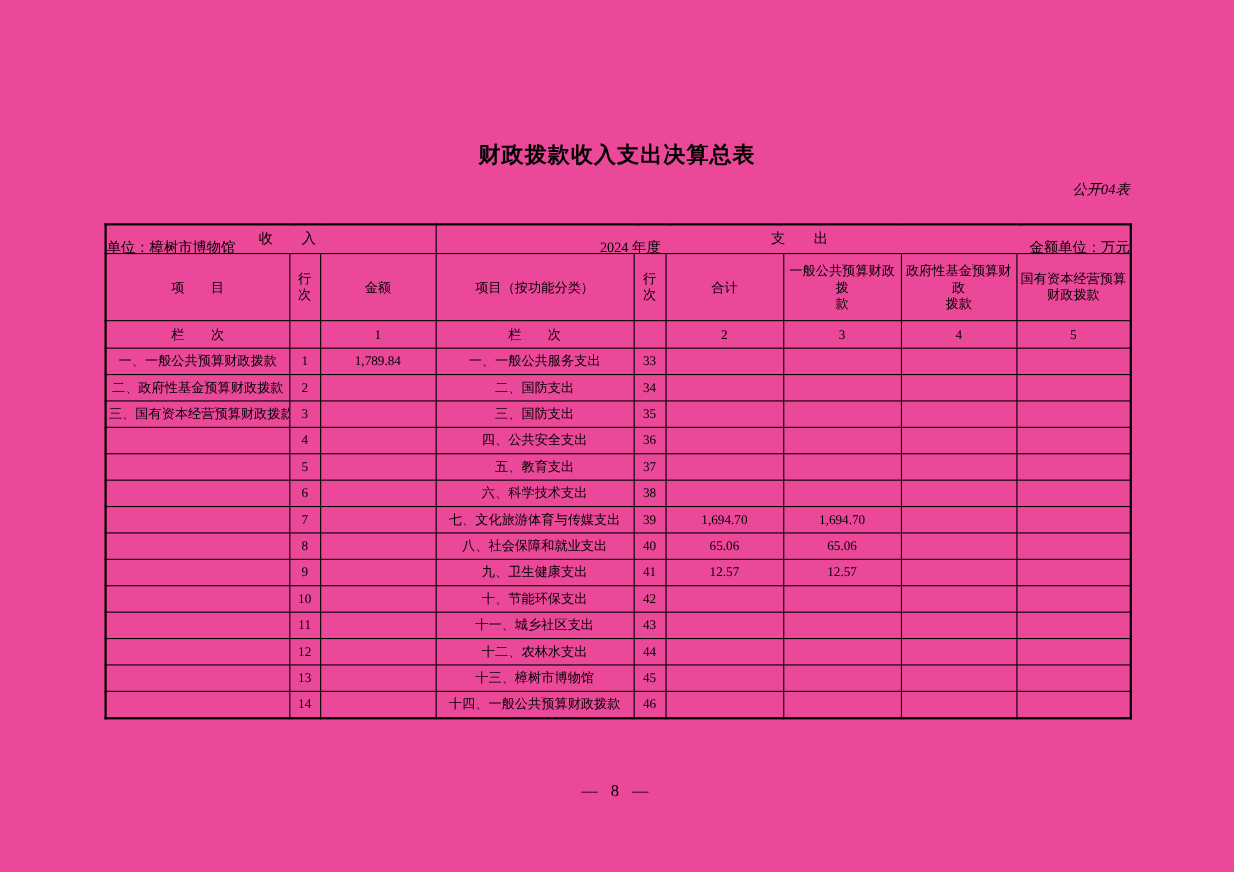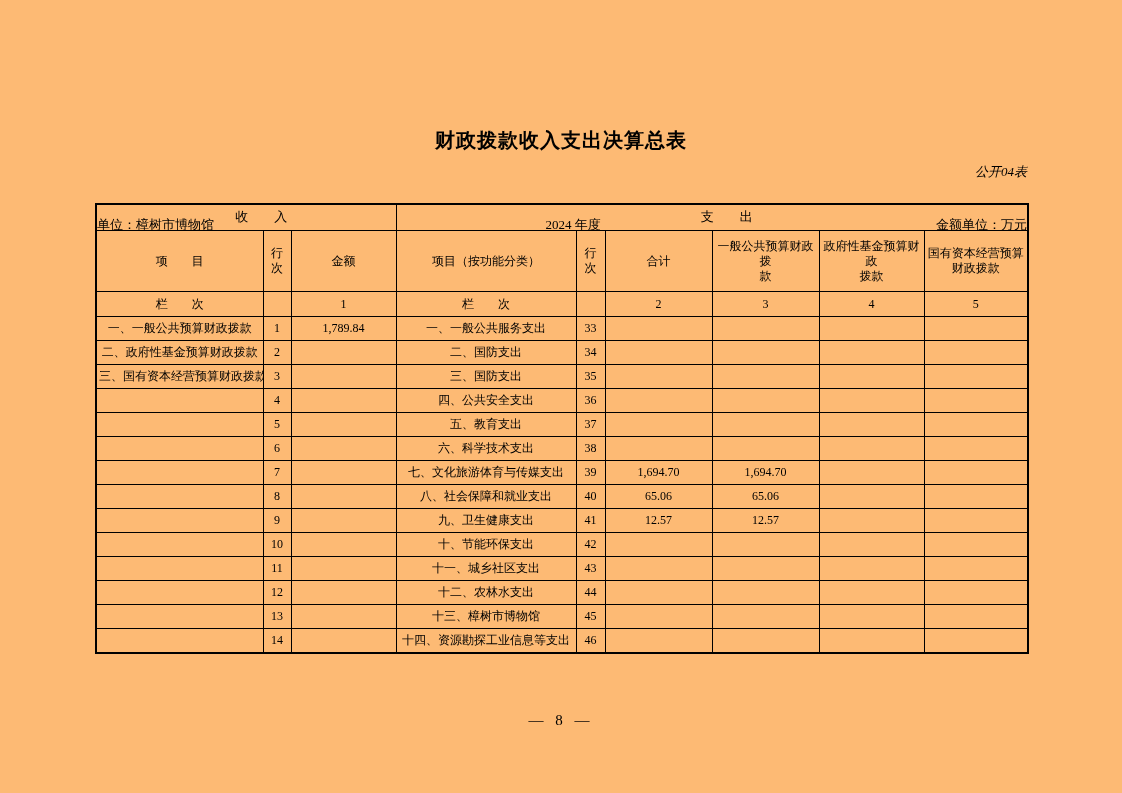--- a/index.html
+++ b/index.html
@@ -6,21 +6,21 @@
     margin: 0;
     padding: 0;
     background: #ffffff;
     font-family: "Liberation Serif", "DejaVu Serif", serif;
     color: #000;
   }
   .page {
     position: relative;
     width: 1122px;
     height: 793px;
-    background: #fdba74;
+    background: #ec4899;
     overflow: hidden;
   }
   .doc-title {
     position: absolute;
     top: 127px;
     left: 0;
     width: 100%;
     text-align: center;
     font-family: "Liberation Sans", "DejaVu Sans", sans-serif;
     font-weight: bold;
@@ -292,21 +292,21 @@
         <td>45</td>
         <td class="c-amt"></td>
         <td class="c-amt"></td>
         <td class="c-amt"></td>
         <td class="c-amt"></td>
       </tr>
       <tr class="data">
         <td class="c-item"></td>
         <td>14</td>
         <td class="c-amt"></td>
-        <td class="c-item">十四、资源勘探工业信息等支出</td>
+        <td class="c-item">十四、一般公共预算财政拨款</td>
         <td>46</td>
         <td class="c-amt"></td>
         <td class="c-amt"></td>
         <td class="c-amt"></td>
         <td class="c-amt"></td>
       </tr>
     </tbody>
   </table>
 
   <div class="footer">— 8 —</div>

